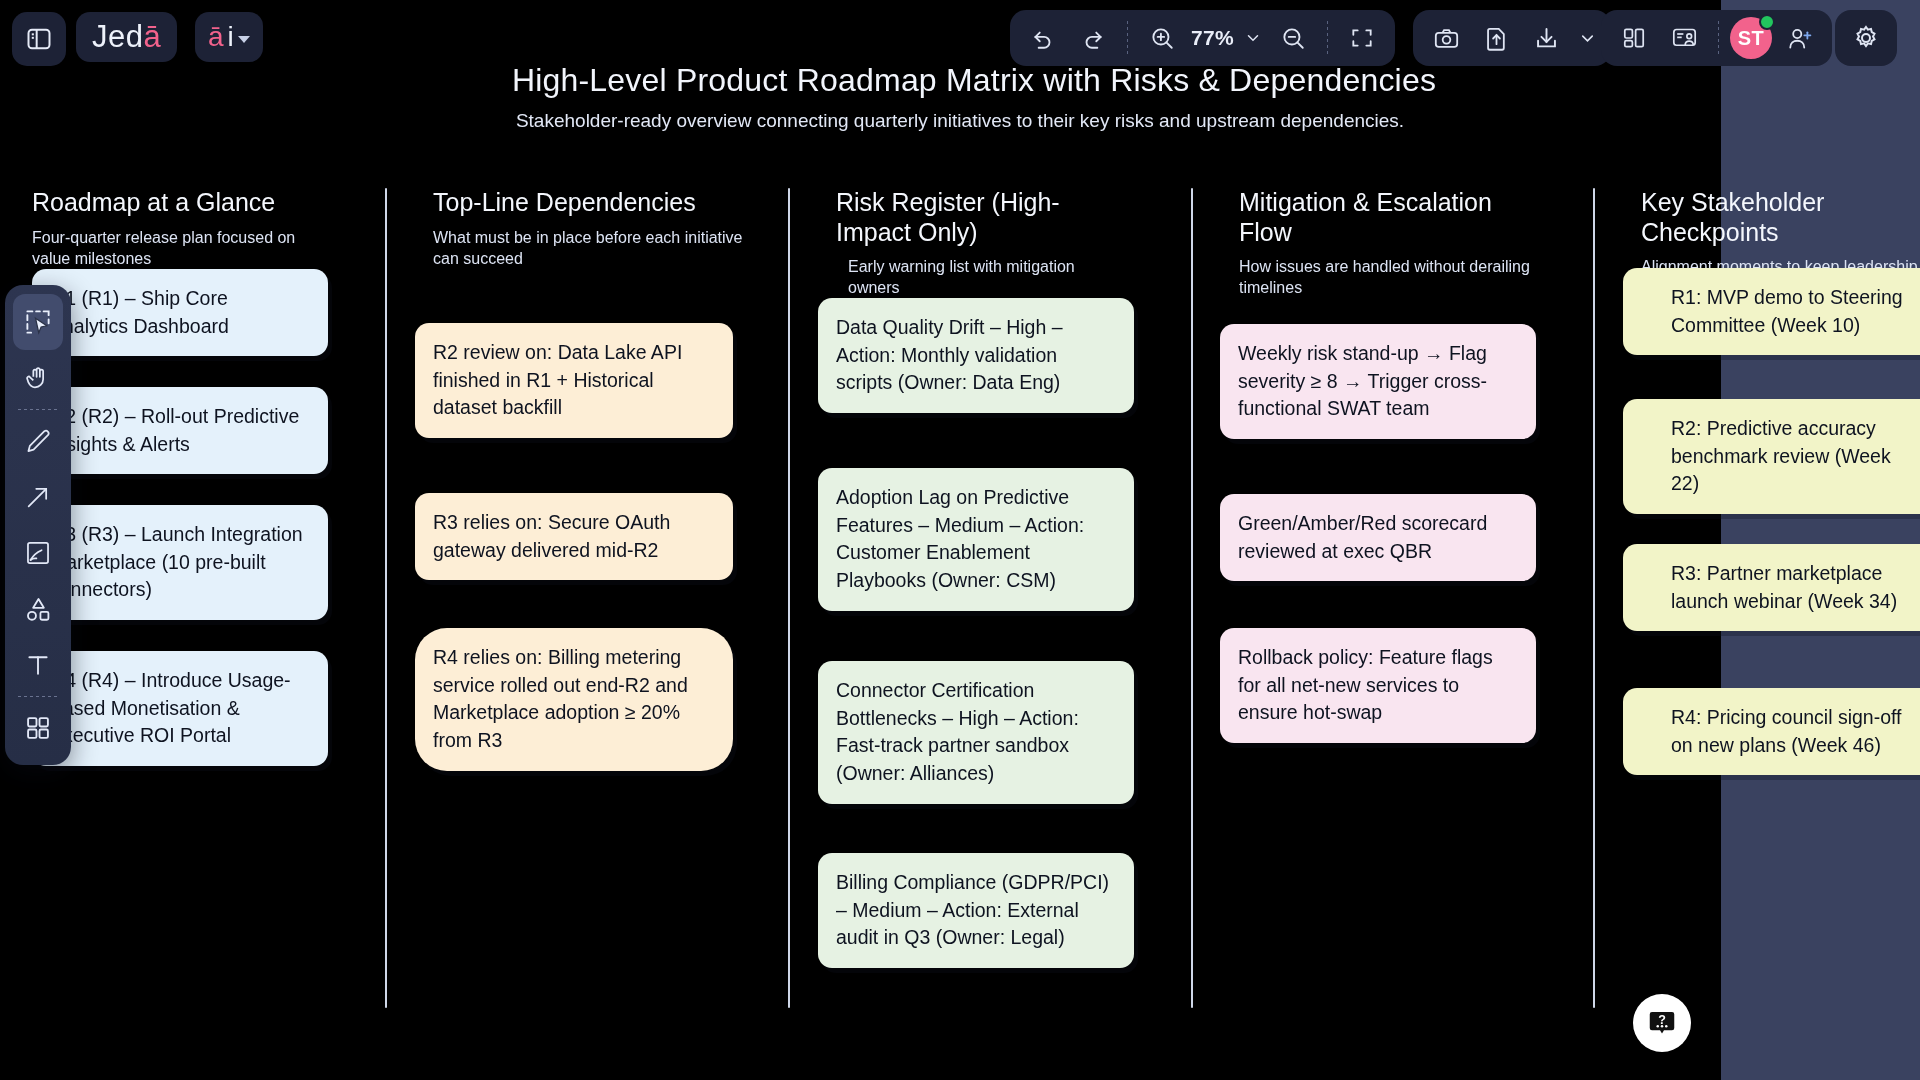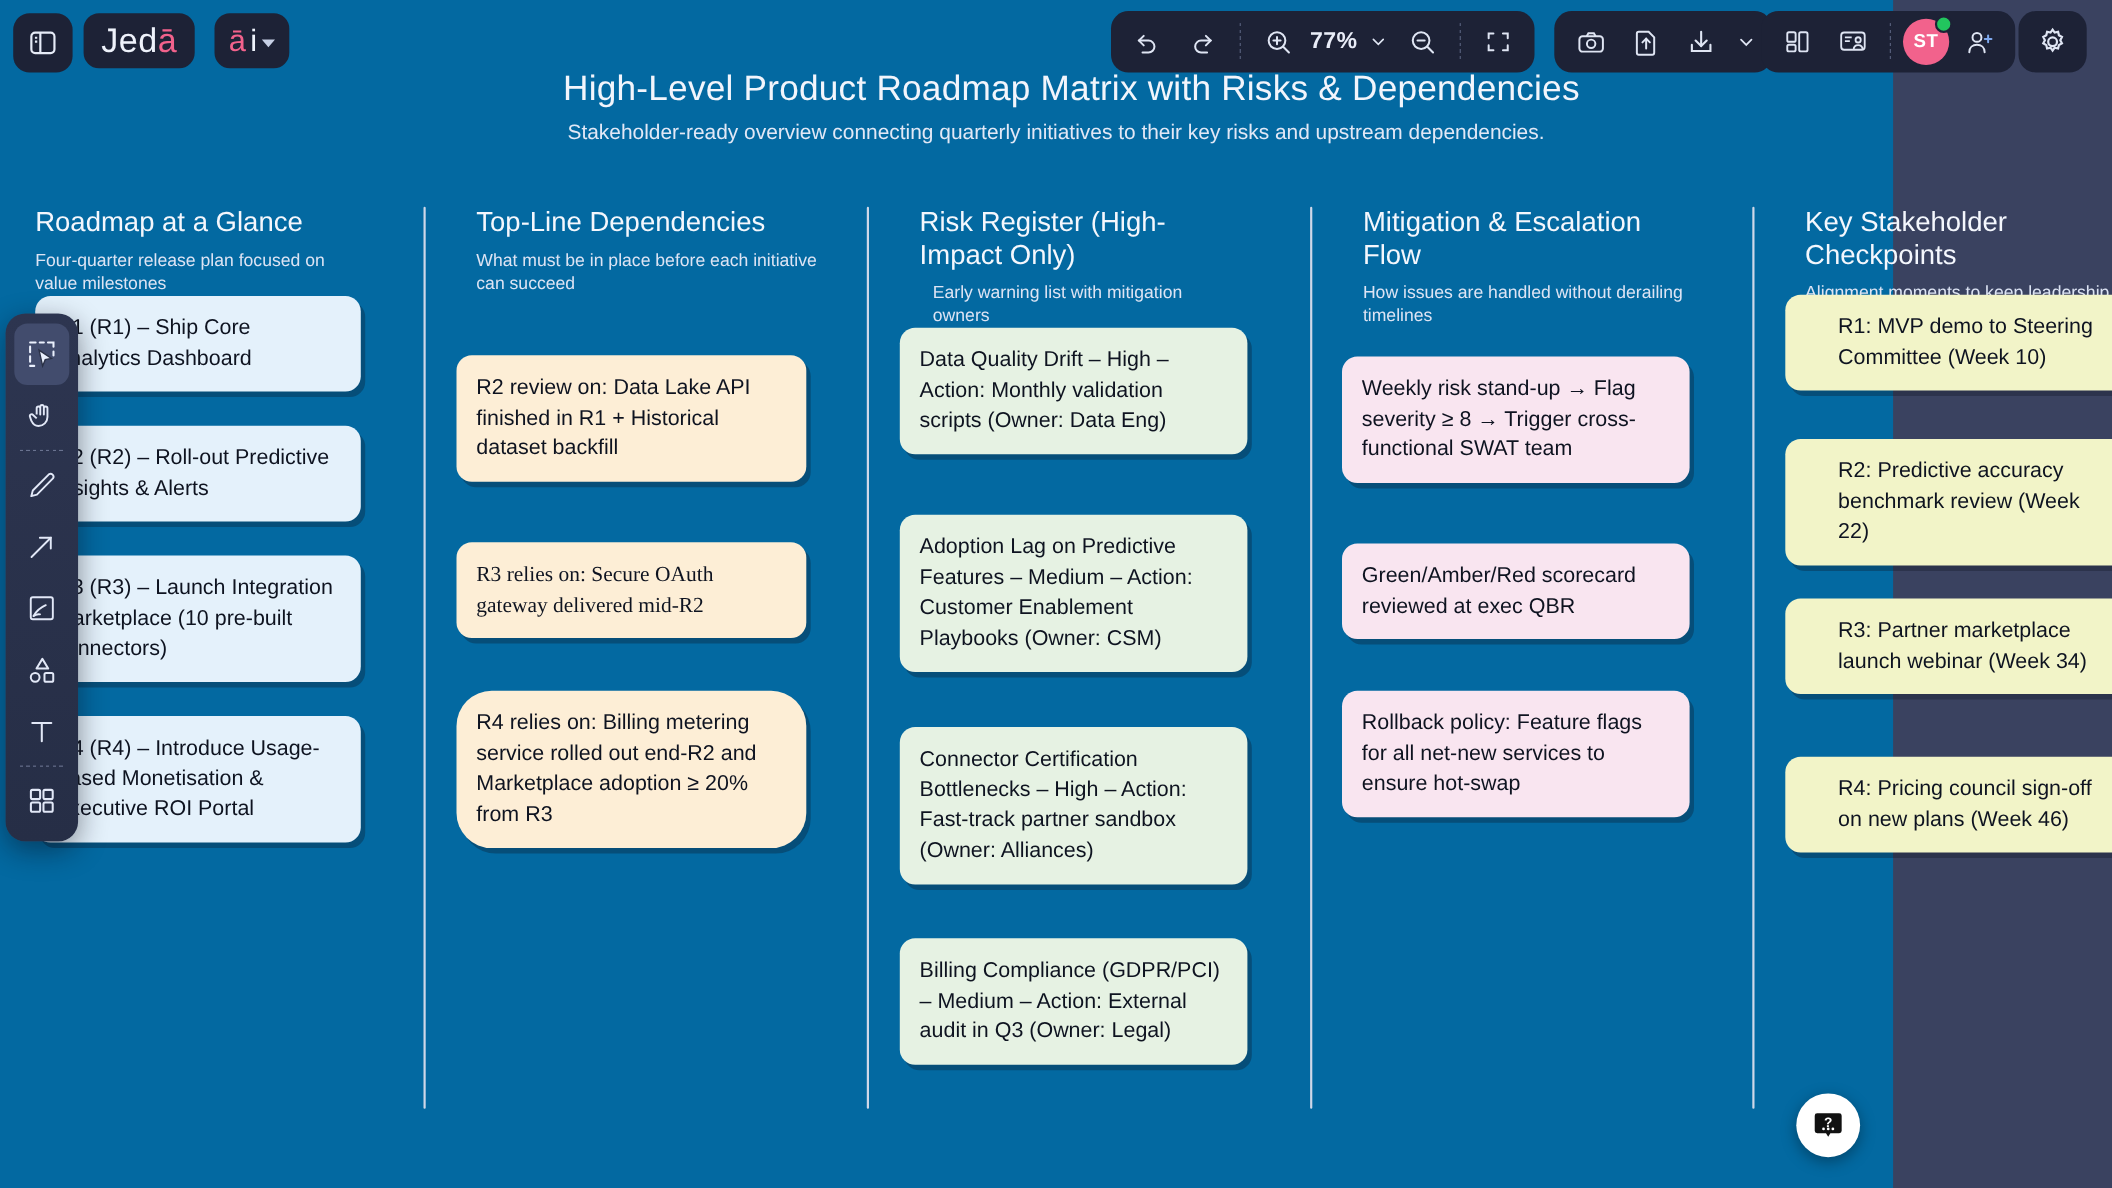--- a/index.html
+++ b/index.html
@@ -2,21 +2,21 @@
 <html><head>
 <meta charset="utf-8">
 <style>
   * { box-sizing: border-box; margin: 0; padding: 0; }
   html, body {
     width: 1920px; height: 1080px;
     background: #3a4260;
     font-family: "Liberation Sans", sans-serif;
     overflow: hidden;
   }
-  #app { position: relative; width: 1721px; height: 1080px; background: #0369a1; }
+  #app { position: relative; width: 1721px; height: 1080px; background: #000000; }
 
   
   .topbar { position: absolute; top: 0; left: 0; width: 1920px; height: 78px; z-index: 40; }
   .panel-toggle {
     position: absolute; left: 12px; top: 12px; width: 54px; height: 54px;
     background:#1d2236; border-radius:15px; display:flex; align-items:center; justify-content:center;
   }
   .logo-pill {
     position: absolute; left: 76px; top: 12px; height: 50px; padding: 0 16px;
     background: #1d2236; border-radius: 14px; display: flex; align-items: center;
@@ -44,21 +44,21 @@
   .icon-btn {
     width: 46px; height: 44px; display: flex; align-items: center; justify-content: center;
     border-radius: 10px; cursor: pointer;
   }
   .icon-btn svg { display: block; }
   .vdiv { width: 1px; height: 34px; background: repeating-linear-gradient(to bottom,#59627f 0 3px,transparent 3px 6px); margin: 0 7px; }
   .zoom-label { color: #e9edf8; font-size: 21px; font-weight: bold; padding: 0 2px; letter-spacing: .3px; }
 
   .avatar {
     position: relative; width: 42px; height: 42px; border-radius: 50%;
-    background: #f2628c; color: #fff; font-size: 17px; font-weight: bold;
+    background: #f2628c; color: #fff; font-size: 20px; font-weight: bold;
     display: flex; align-items: center; justify-content: center; letter-spacing: .5px;
   }
   .avatar .dot {
     position: absolute; right: -3px; top: -3px; width: 16px; height: 16px;
     background: #22c55e; border-radius: 50%; border: 2px solid #1d2236;
   }
 
   
   .canvas-title {
     position: absolute; top: 62px; left: 14px; width: 1920px; text-align: center;
@@ -274,21 +274,21 @@
     <div class="card blue" style="left:14px; top:317px; width:296px;">Q3 (R3) – Launch Integration Marketplace (10 pre-built connectors)</div>
     <div class="card blue" style="left:14px; top:463px; width:296px;">Q4 (R4) – Introduce Usage-Based Monetisation &amp; Executive ROI Portal</div>
 
     <div class="col-sep" style="left:367px; top:0; height:820px;"></div>
 
     <div class="col" style="left:415px; width:310px;">
       <div class="col-head-title">Top-Line Dependencies</div>
       <div class="col-head-sub">What must be in place before each initiative can succeed</div>
     </div>
     <div class="card cream" style="left:397px; top:135px; width:318px;">R2 review on: Data Lake API finished in R1 + Historical dataset backfill</div>
-    <div class="card cream" style="left:397px; top:305px; width:318px;font-family:Liberation Serif, serif;">R3 relies on: Secure OAuth gateway delivered mid-R2</div>
+    <div class="card cream" style="left:397px; top:305px; width:318px;">R3 relies on: Secure OAuth gateway delivered mid-R2</div>
     <div class="card cream" style="left:397px; top:440px; width:318px;border-radius:32px;">R4 relies on: Billing metering service rolled out end-R2 and Marketplace adoption ≥ 20% from R3</div>
 
     <div class="col-sep" style="left:770px; top:0; height:820px;"></div>
 
     <div class="col" style="left:818px; width:290px;">
       <div class="col-head-title">Risk Register (High-Impact Only)</div>
       <div class="col-head-sub" style="padding-left:12px;">Early warning list with mitigation owners</div>
     </div>
     <div class="card green" style="left:800px; top:110px; width:316px;">Data Quality Drift – High – Action: Monthly validation scripts (Owner: Data Eng)</div>
     <div class="card green" style="left:800px; top:280px; width:316px;">Adoption Lag on Predictive Features – Medium – Action: Customer Enablement Playbooks (Owner: CSM)</div>

